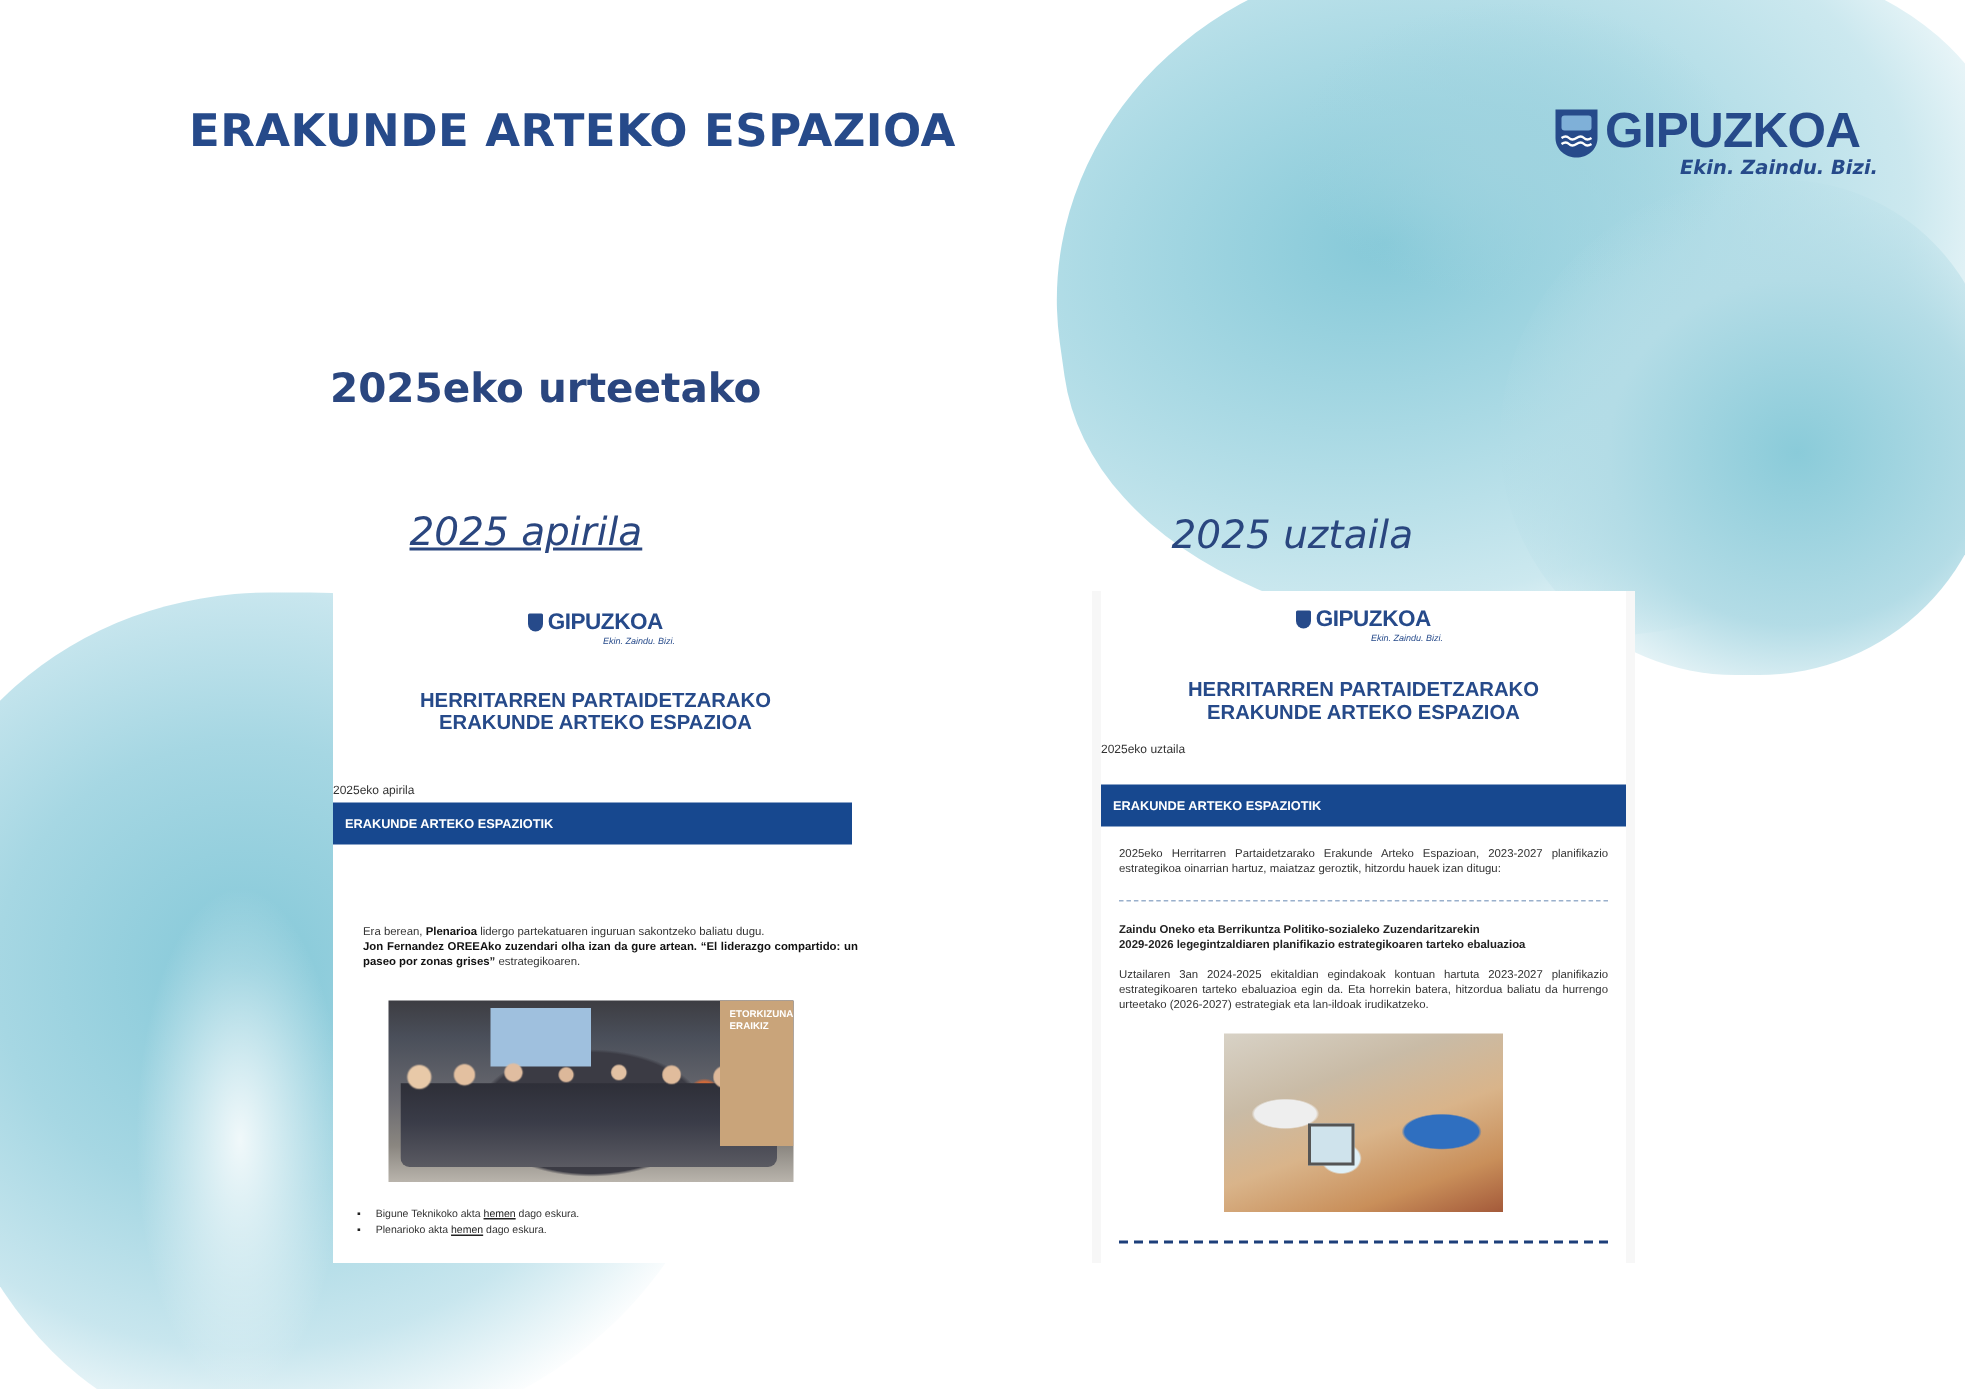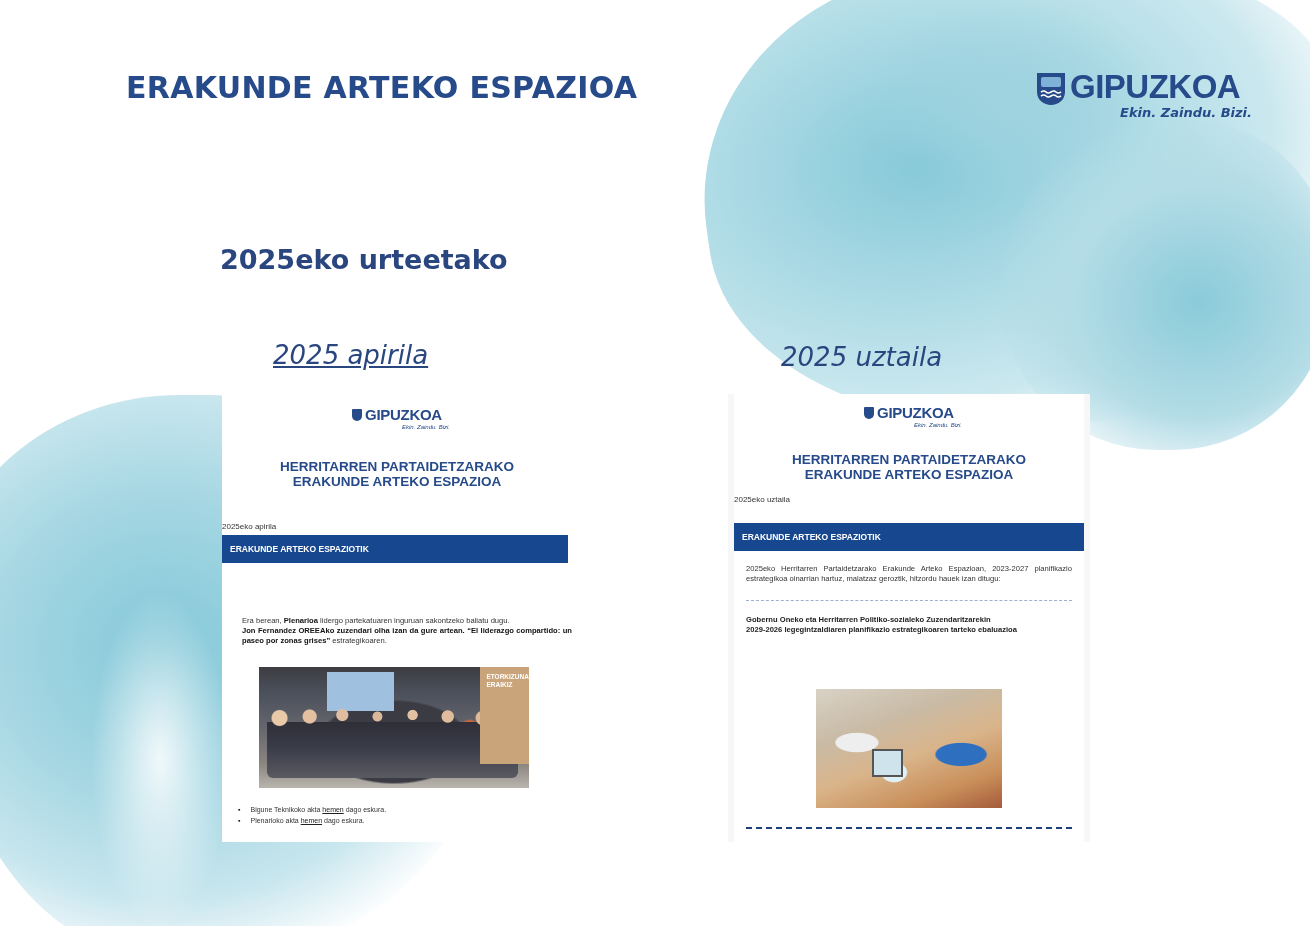--- a/index.html
+++ b/index.html
@@ -210,24 +210,25 @@
       <div>HERRITARREN PARTAIDETZARAKO</div>
       <div>ERAKUNDE ARTEKO ESPAZIOA</div>
     </div>
     <div class="nl-date" style="top:101px;">2025eko uztaila</div>
     <div class="nl-bar" style="left:0; top:129px; width:100%; height:28px;">ERAKUNDE ARTEKO ESPAZIOTIK</div>
 
     <p class="nl-text" style="left:12px; top:170px; width:326px;">2025eko Herritarren Partaidetzarako Erakunde Arteko Espazioan, 2023-2027 planifikazio estrategikoa oinarrian hartuz, maiatzaz geroztik, hitzordu hauek izan ditugu:</p>
     <div class="nl-sep-dotted" style="left:12px; top:206px; width:326px;"></div>
 
     <div class="nl-heading" style="left:12px; top:221px; width:330px;">
-      <div>Gobernu Oneko eta Herritarren Politiko-sozialeko Zuzendaritzarekin</div>
+      <div>Zaindu Oneko eta Berrikuntza Politiko-sozialeko Zuzendaritzarekin</div>
       <div>2029-2026 legegintzaldiaren planifikazio estrategikoaren tarteko ebaluazioa</div>
     </div>
 
+    <p class="nl-text" style="left:12px; top:251px; width:326px;">Uztailaren 3an 2024-2025 ekitaldian egindakoak kontuan hartuta 2023-2027 planifikazio estrategikoaren tarteko ebaluazioa egin da. Eta horrekin batera, hitzordua baliatu da hurrengo urteetako (2026-2027) estrategiak eta lan-ildoak irudikatzeko.</p>
 
     <div class="photo work" style="left:82px; top:295px; width:186px; height:119px;">
       <div class="laptop"></div>
     </div>
 
     <div class="nl-sep-heavy" style="left:12px; top:433px; width:326px;"></div>
   </div>
 </div>
 
 </body></html>

